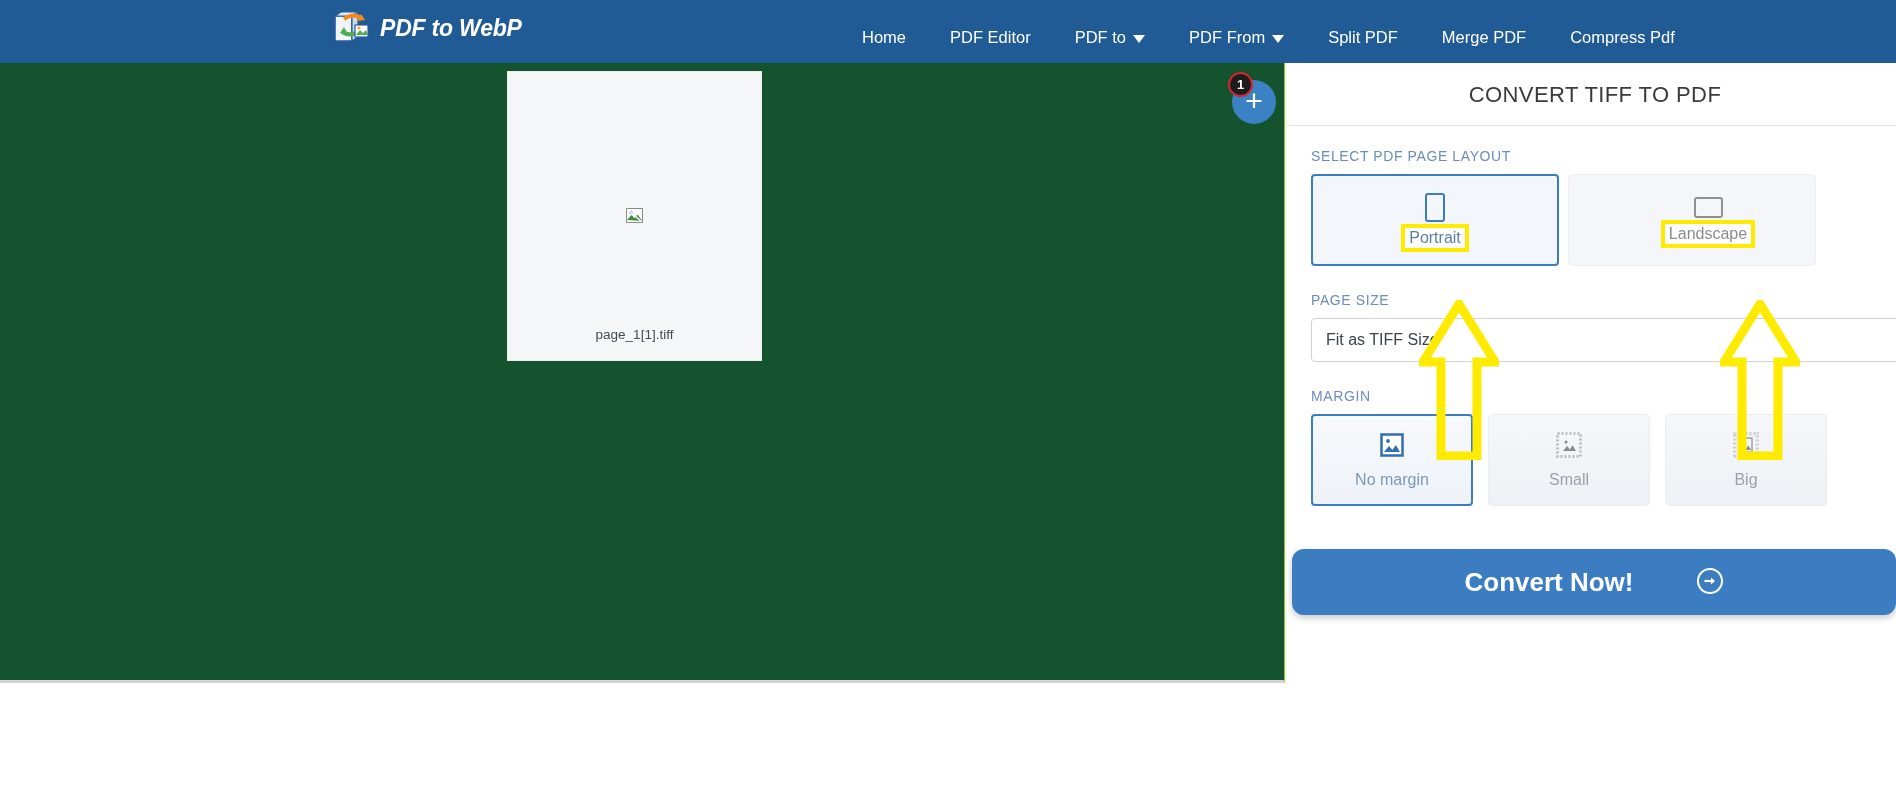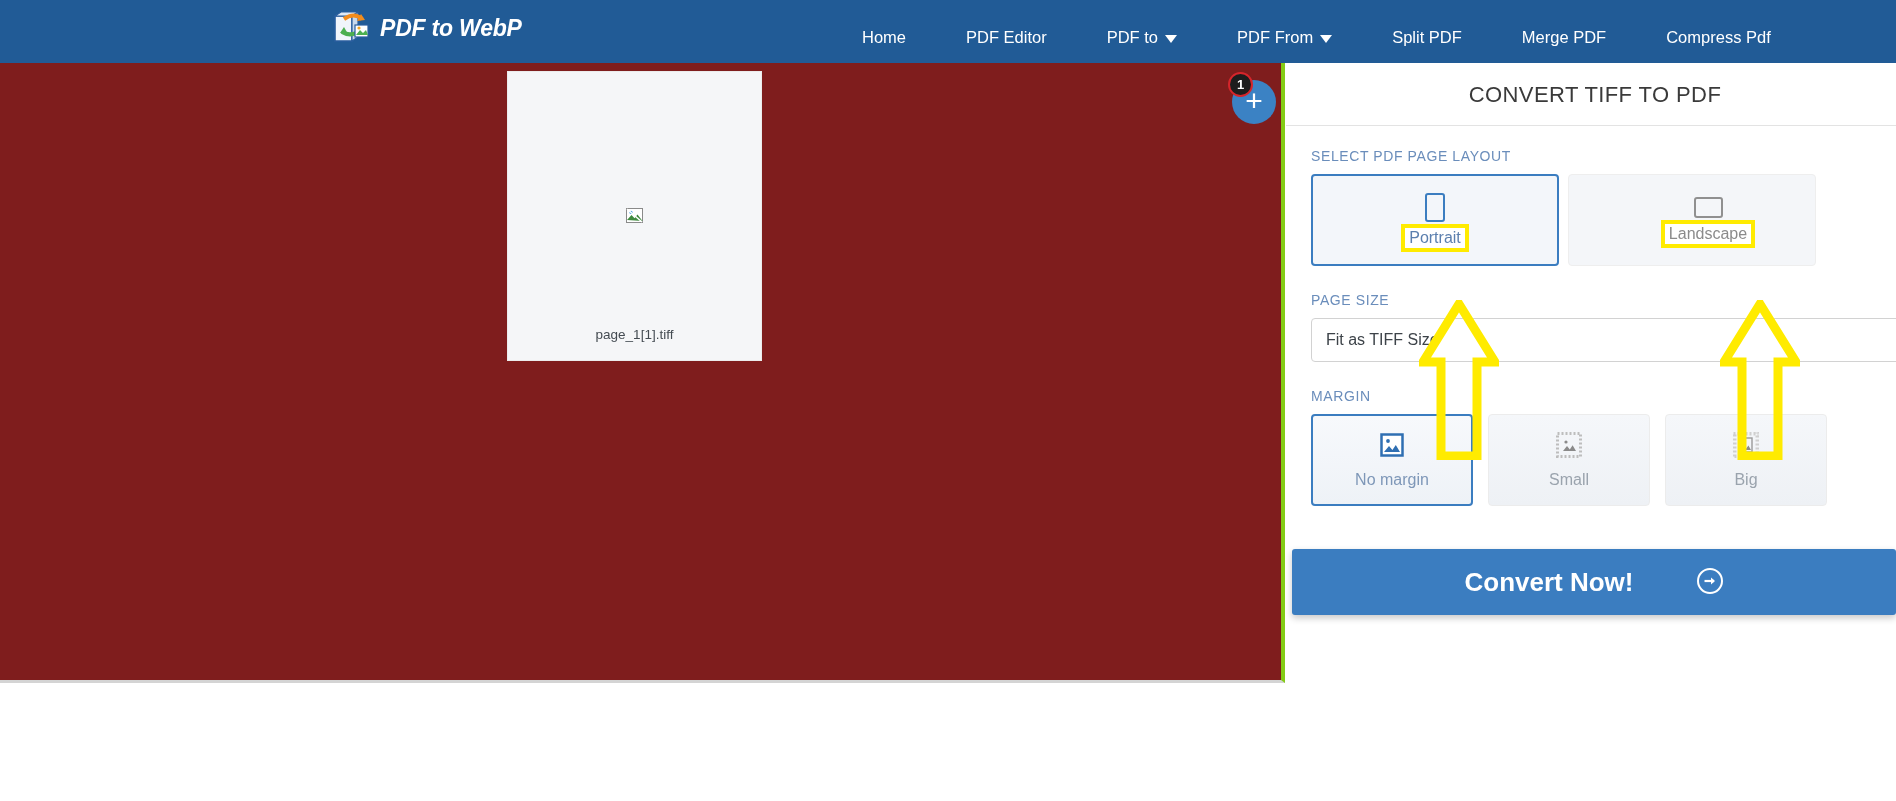--- a/index.html
+++ b/index.html
@@ -23,43 +23,43 @@
     text-decoration: none;
     font-style: italic;
   }
   .brand-icon { width: 46px; height: 42px; display: block; }
   .brand-text {
     color: #ffffff; font-size: 23px; font-weight: bold;
     letter-spacing: -0.2px; white-space: nowrap;
   }
   .nav {
     position: absolute; left: 840px; top: 0; height: 75px;
-    display: flex; align-items: center; gap: 16px;
+    display: flex; align-items: center; gap: 0px;
   }
   .nav-item {
     color: #ffffff; font-size: 16.5px;
     padding: 0 22px; white-space: nowrap; cursor: pointer;
     display: flex; align-items: center; gap: 7px;
     text-decoration: none;
   }
   .caret-down {
     display: inline-block; width: 0; height: 0;
     border-left: 6px solid transparent;
     border-right: 6px solid transparent;
     border-top: 8px solid #ffffff;
     margin-top: 2px;
   }
 
   
   .workspace {
     position: absolute; left: 0; top: 63px;
     width: 1285px; height: 620px;
-    background: #7f1d1d;
+    background: #14532d;
     border-bottom: 3px solid #d4d4d4;
-    border-right: 4px solid #84cc16;
+    border-right: 1px solid #84cc16;
   }
   .file-card {
     position: absolute; left: 507px; top: 8px;
     width: 255px; height: 290px;
     background: #f5f6f8;
     border: 1px solid #ececec;
     display: flex; flex-direction: column;
     align-items: center; justify-content: center;
     cursor: pointer;
   }
@@ -172,21 +172,21 @@
     color: #7e97b8;
     background: linear-gradient(#f7f9fc, #eef2f7);
   }
   .margin-card.unselected { border: 1px solid #ececec; }
 
   
   .convert-btn {
     position: absolute; left: 1292px; top: 549px;
     width: 604px; height: 66px;
     background: #3b7dc0;
-    border: none; border-radius: 3px;
+    border: none; border-radius: 12px;
     box-shadow: 0 3px 7px rgba(0,0,0,0.22);
     color: #ffffff; cursor: pointer;
     display: flex; align-items: center; justify-content: center;
     gap: 62px;
     z-index: 6;
   }
   .convert-btn .lbl { font-size: 26px; font-weight: bold; }
 
   
   .arrow { position: absolute; z-index: 8; pointer-events: none; }

